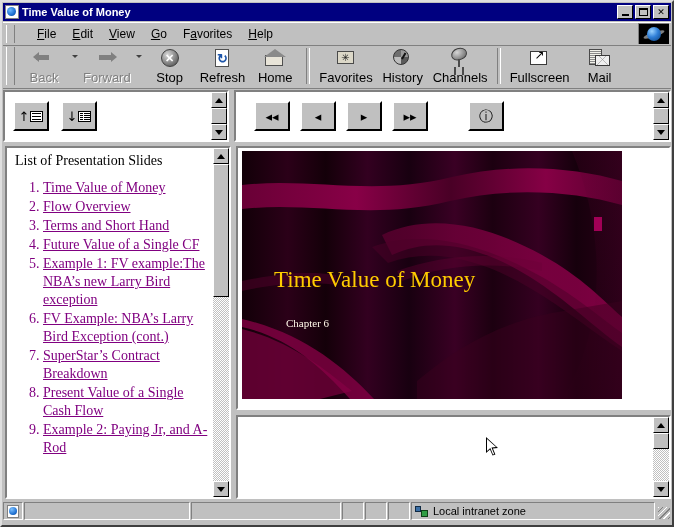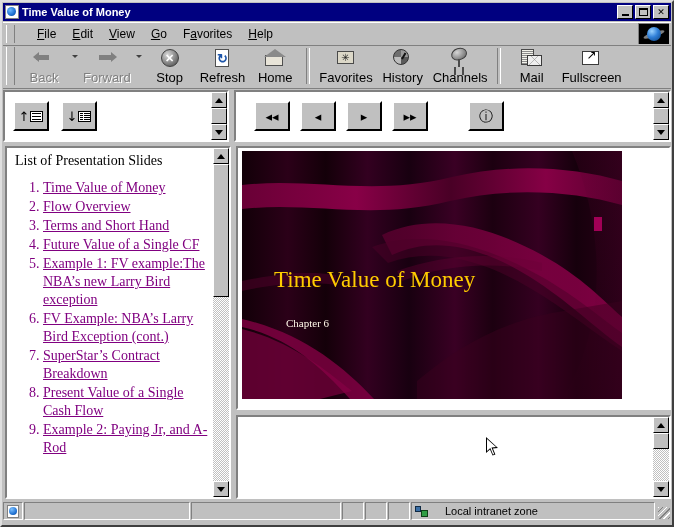--- a/index.html
+++ b/index.html
@@ -190,21 +190,21 @@
      border-left:1px solid #808080;border-top:1px solid #808080;
      border-right:1px solid #ffffff;border-bottom:1px solid #ffffff;
      box-sizing:border-box;display:flex;align-items:center;padding:0 3px;font-size:11px;color:#000;}
   .sb-ie{flex:0 0 20px;justify-content:center;}
   .sb-ie .m{width:12px;height:13px;background:#fff;border:1px solid #808080;position:relative;box-sizing:border-box;}
   .sb-ie .m:after{content:"";position:absolute;left:1px;top:1px;width:8px;height:8px;border-radius:50%;
      background:radial-gradient(circle at 35% 30%,#7cc0ff,#1e6fd0 65%,#0b3d7a);}
   .sb-main{flex:1;}
   .sb-blank{flex:0 0 150px;}
   .sb-sm{flex:0 0 22px;}
-  .sb-zone{flex:0 0 244px;gap:16px;}
+  .sb-zone{flex:0 0 244px;gap:4px;}
   .zoneico{width:14px;height:13px;position:relative;flex:0 0 14px;}
   .zoneico:before{content:"";position:absolute;left:0;top:1px;width:6px;height:6px;background:#3a6ea5;border:1px solid #102a44;box-sizing:border-box;}
   .zoneico:after{content:"";position:absolute;left:6px;top:5px;width:7px;height:7px;background:#2f9e44;border:1px solid #0f4018;box-sizing:border-box;}
   .grip-res{width:14px;margin-left:1px;position:relative;}
   .grip-res:after{content:"";position:absolute;right:1px;bottom:1px;width:12px;height:12px;
      background:repeating-linear-gradient(135deg,#ffffff 0 1px,transparent 1px 3px,#808080 3px 4px,transparent 4px 6px);}
 </style>
 </head>
 <body>
 
@@ -278,26 +278,26 @@
       <div class="lbl">History</div>
     </div>
     <div class="tbtn">
       <div class="tico ico-chan"></div>
       <div class="lbl">Channels</div>
     </div>
 
     <div class="tsep"></div>
 
     <div class="tbtn">
+      <div class="tico ico-full"></div>
+      <div class="lbl">Fullscreen</div>
+    </div>
+    <div class="tbtn">
       <div class="tico ico-mail"></div>
       <div class="lbl">Mail</div>
-    </div>
-    <div class="tbtn">
-      <div class="tico ico-full"></div>
-      <div class="lbl">Fullscreen</div>
     </div>
   </div>
 
   <div class="navrow">
 
     <div class="navpane left">
       <div style="flex:1;display:flex;align-items:center;">
         <div class="p95btn navbtn">
           <div class="nb-ico">
             <span class="gl">↑</span>

